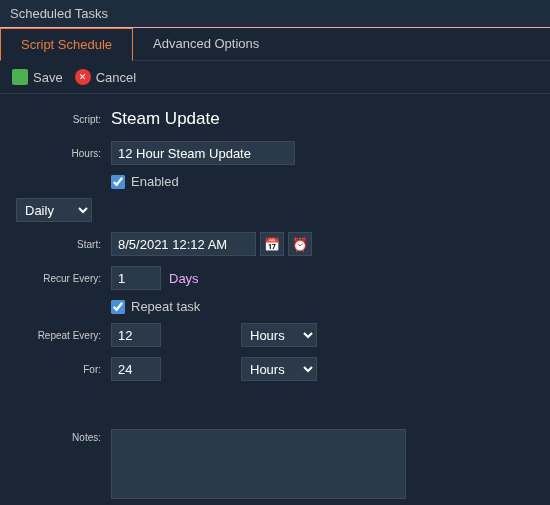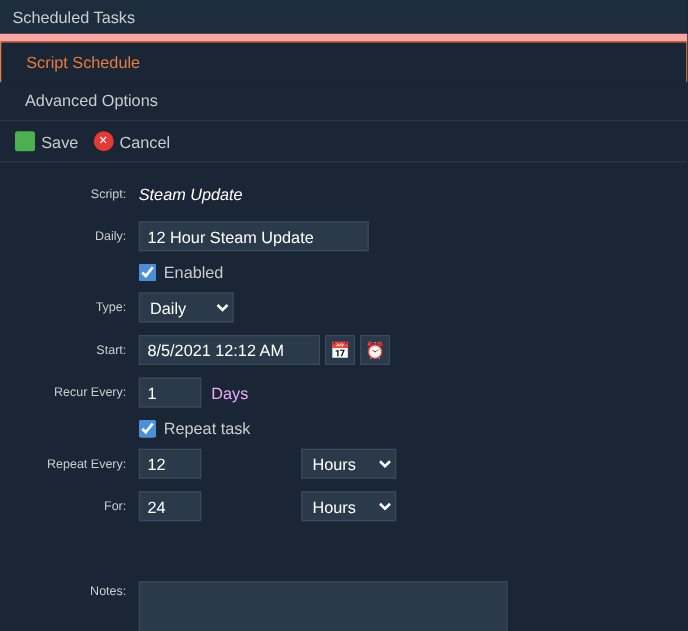--- a/index.html
+++ b/index.html
@@ -10,27 +10,26 @@
       font-family: 'Segoe UI', Tahoma, sans-serif;
       font-size: 13px;
       color: #ccc;
       overflow: hidden;
     }
     .title-bar {
       background: #1e2d3d;
       padding: 6px 10px;
       font-size: 13px;
       color: #ccc;
-      border-bottom: 6px solid #fca5a5;
+      border-bottom: 1px solid #fca5a5;
     }
     .tabs {
       display: flex;
       background: #1a2535;
       border-bottom: 1px solid #2a3a4a;
-      flex-direction: column;
     }
     .tab {
       padding: 8px 20px;
       cursor: pointer;
       font-size: 13px;
       color: #ccc;
     }
     .tab.active {
       background: #1a2535;
       color: #e87d3e;
@@ -93,22 +92,21 @@
     .form-label {
       text-align: right;
       min-width: 95px;
       padding-right: 10px;
       color: #ccc;
       font-size: 10px;
       flex-shrink: 0;
     }
     .form-value {
       color: #fff;
-      font-size: 13px;
-      font-style: italic;
+      font-size: 17px;
     }
     input[type="text"] {
       background: #2a3a4a;
       border: 1px solid #3a4a5a;
       color: #fff;
       padding: 3px 6px;
       font-size: 13px;
       height: 24px;
       outline: none;
     }
@@ -208,31 +206,30 @@
 </div>
 
 <div class="form-area">
 
   <div class="form-row">
     <div class="form-label">Script:</div>
     <div class="form-value">Steam Update</div>
   </div>
 
   <div class="form-row">
-    <div class="form-label">Daily:</div>
+    <div class="form-label">Hours:</div>
     <input type="text" class="input-name" value="12 Hour Steam Update" style="">
   </div>
 
   <div class="checkbox-row">
     <input type="checkbox" checked="" style="">
     <span>Enabled</span>
   </div>
 
   <div class="form-row">
-    <div class="form-label">Type:</div>
     <select>
       <option>Daily</option>
       <option>Weekly</option>
       <option>Monthly</option>
       <option>Once</option>
     </select>
   </div>
 
   <div class="form-row">
     <div class="form-label">Start:</div>

